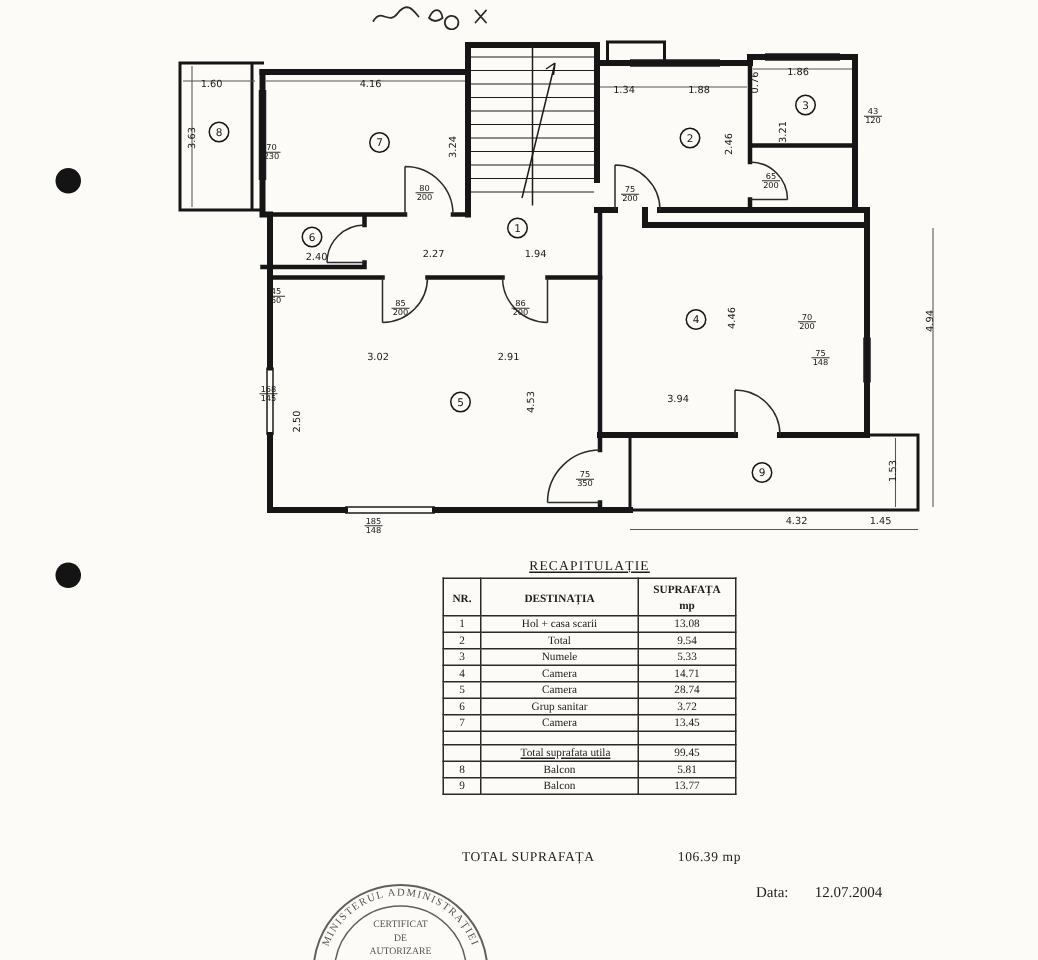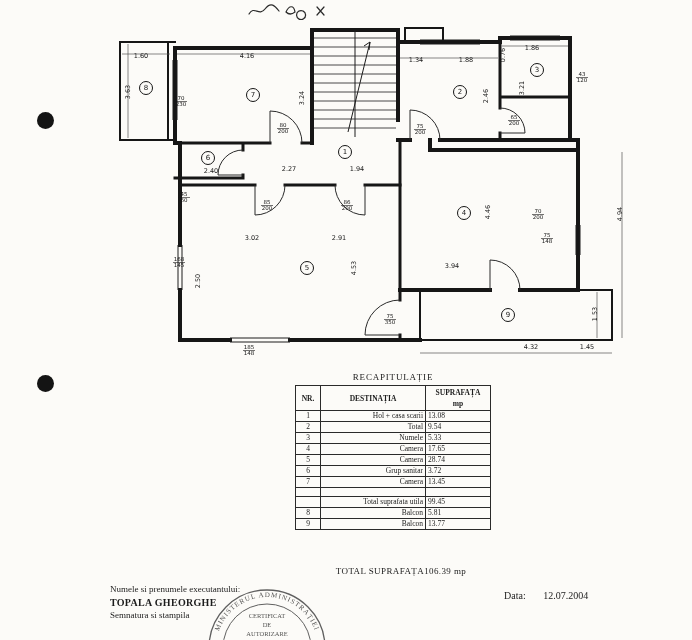--- a/index.html
+++ b/index.html
@@ -13,34 +13,34 @@
   .hole.h2{top:375px}
 
   #plan-svg{position:absolute;left:0;top:0;}
   #plan-svg text{font-family:"DejaVu Sans", sans-serif;fill:#161616;}
 
   .handwriting{position:absolute;left:246px;top:2px;}
 
   .recap{position:absolute;left:295px;top:372px;width:196px;}
   .recap-caption{
     text-align:center;font-size:9px;letter-spacing:.8px;margin-bottom:3px;
-    font-weight:normal;
+    text-decoration:underline;font-weight:normal;
   }
   table.recap-table{border-collapse:collapse;width:100%;font-size:7.5px;}
   .recap-table th,.recap-table td{border:1px solid #2a2a2a;padding:0 2px;height:10px;line-height:10px;}
   .recap-table thead th{font-weight:bold;text-align:center;font-size:7.5px;height:24px;line-height:11px;vertical-align:middle;}
   .col-nr{width:20px;text-align:center;}
-  .col-dest{text-align:right;padding-left:4px;}
-  .col-mp{width:60px;}
+  .col-dest{text-align:center;padding-left:4px;}
+  .col-mp{width:60px;text-align:center;}
   .spacer-row td{height:8px;line-height:8px;}
-  .total-row .col-dest{padding-left:10px;}
+  .total-row .col-dest{padding-left:10px;text-decoration:underline;}
 
   .total-line{
     position:absolute;left:308px;top:566px;width:186px;display:flex;
-    justify-content:center;font-size:9px;letter-spacing:.4px;
+    justify-content:space-between;font-size:9px;letter-spacing:.4px;
   }
   .footer{position:absolute;left:110px;top:583px;font-size:9px;line-height:13px;}
   .footer .name{font-weight:bold;font-size:10px;letter-spacing:.3px;}
   .date{position:absolute;left:504px;top:590px;font-size:10px;}
   .date .lbl{margin-right:15px;}
   .stamp-svg{position:absolute;left:202px;top:578px;opacity:.88;}
   .stamp-svg text{font-family:"Liberation Serif", serif;fill:#3c3c3c;}
 </style>
 </head>
 <body>
@@ -216,21 +216,21 @@
             <td class="col-mp">9.54</td>
           </tr>
           <tr>
             <td class="col-nr">3</td>
             <td class="col-dest">Numele</td>
             <td class="col-mp">5.33</td>
           </tr>
           <tr>
             <td class="col-nr">4</td>
             <td class="col-dest">Camera</td>
-            <td class="col-mp">17.65</td>
+            <td class="col-mp">14.71</td>
           </tr>
           <tr>
             <td class="col-nr">5</td>
             <td class="col-dest">Camera</td>
             <td class="col-mp">28.74</td>
           </tr>
           <tr>
             <td class="col-nr">6</td>
             <td class="col-dest">Grup sanitar</td>
             <td class="col-mp">3.72</td>
@@ -262,25 +262,20 @@
           </tr>
         </tbody>
     </table>
   </div>
 
   <div class="total-line">
     <span>TOTAL SUPRAFAȚA</span>
     <span>106.39 mp</span>
   </div>
 
-  <div class="footer">
-    <div>Numele si prenumele executantului:</div>
-    <div class="name">TOPALA GHEORGHE</div>
-    <div>Semnatura si stampila</div>
-  </div>
 
   <svg class="stamp-svg" width="130" height="62" viewBox="0 0 130 62">
     <circle cx="65" cy="70" r="58" fill="none" stroke="#4a4a4a" stroke-width="1.3"></circle>
     <circle cx="65" cy="70" r="44" fill="none" stroke="#4a4a4a" stroke-width="1"></circle>
     <path id="stamp-arc" d="M14,70 A51,51 0 0 1 116,70" fill="none"></path>
     <text font-size="7" letter-spacing="1">
       <textPath href="#stamp-arc" startOffset="50%" text-anchor="middle">MINISTERUL ADMINISTRAȚIEI</textPath>
     </text>
     <text x="65" y="40" text-anchor="middle" font-size="6.5">CERTIFICAT</text>
     <text x="65" y="49" text-anchor="middle" font-size="6.5">DE</text>

